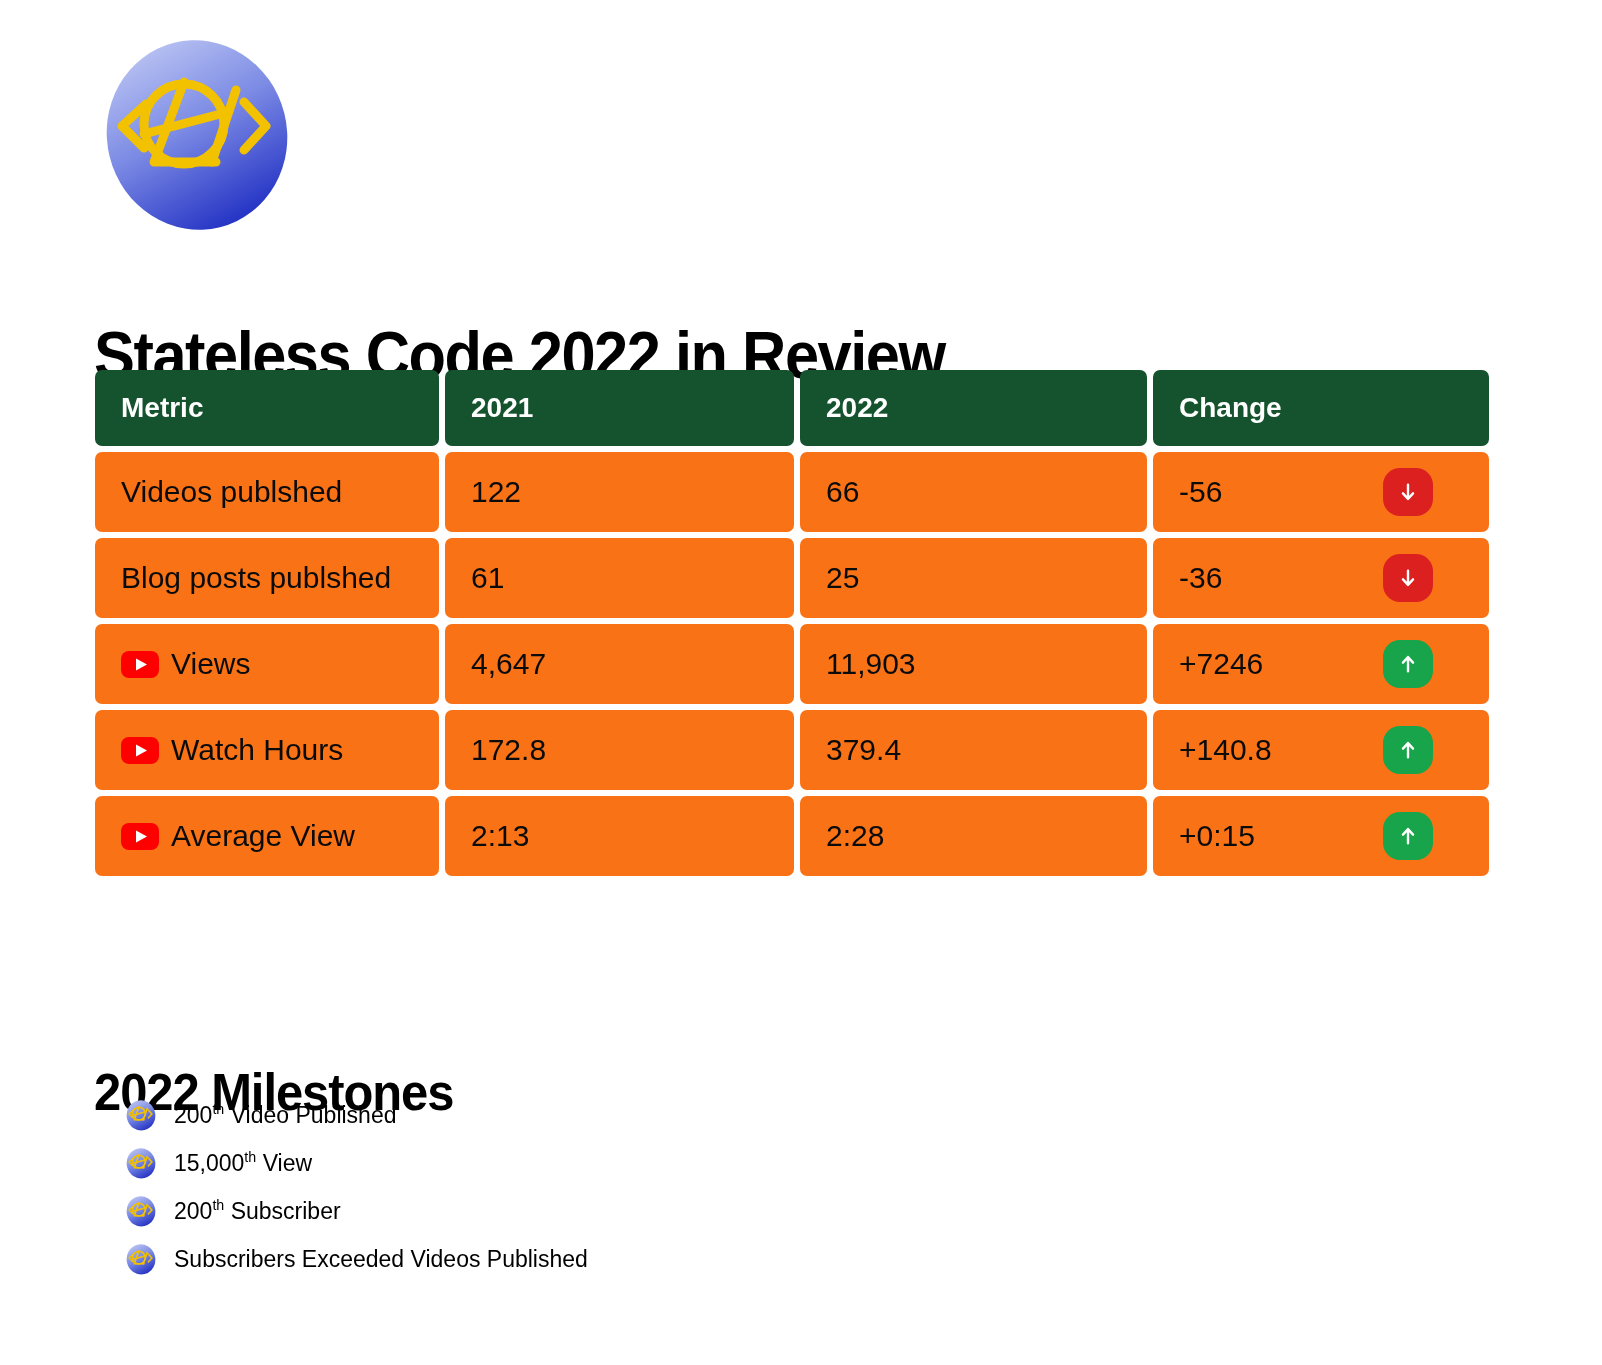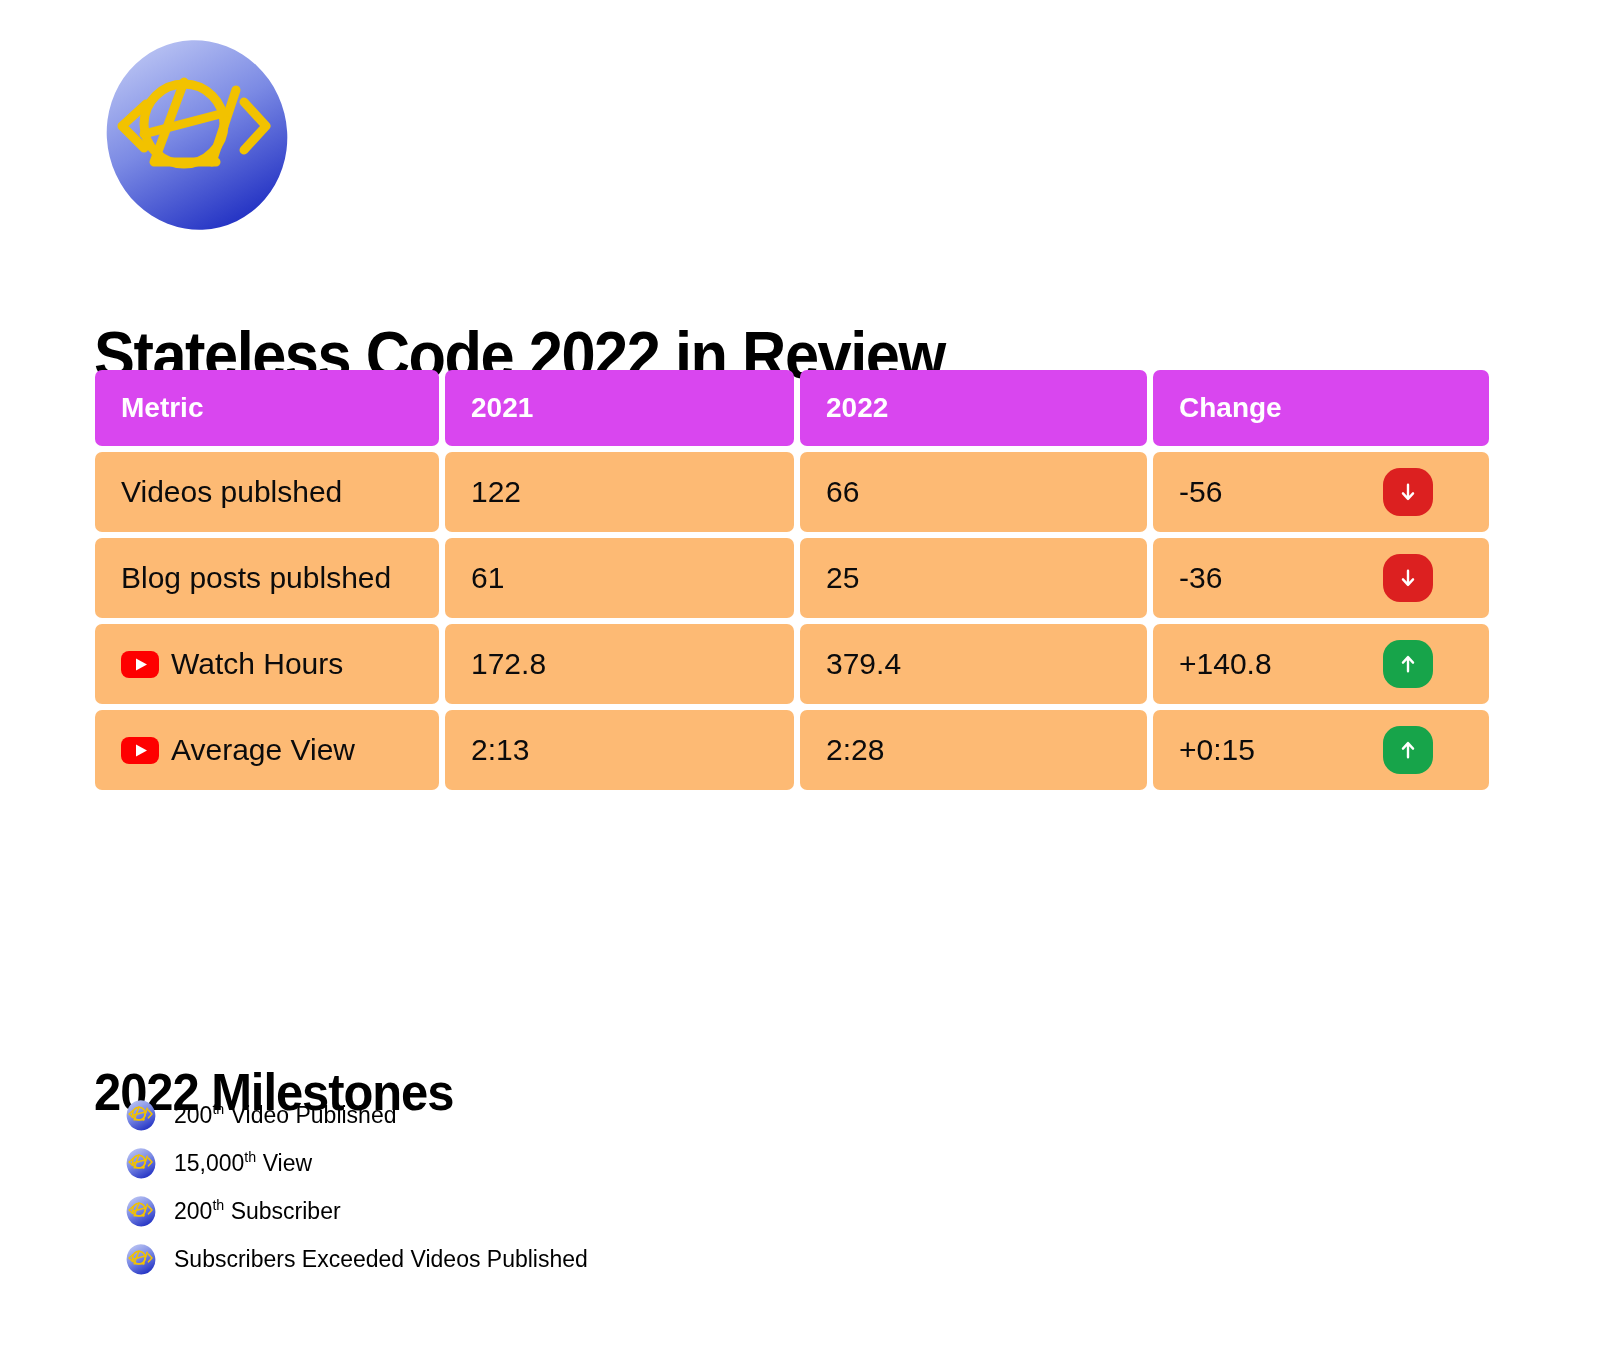--- a/index.html
+++ b/index.html
@@ -57,33 +57,33 @@
     display: flex;
     flex-direction: column;
     gap: 6px;
   }
   .trow {
     display: grid;
     grid-template-columns: 344px 349px 347px 336px;
     gap: 6px;
   }
   .hcell {
-    background: #d946ef;
+    background: #14532d;
     color: #ffffff;
     border-radius: 7px;
     height: 76px;
     display: flex;
     align-items: center;
     padding: 0 0 0 26px;
     font-size: 28px;
     font-weight: 700;
     box-sizing: border-box;
   }
   .dcell {
-    background: #fdba74;
+    background: #f97316;
     border-radius: 7px;
     height: 80px;
     display: flex;
     align-items: center;
     padding: 0 0 0 26px;
     font-size: 30px;
     font-weight: 400;
     color: #0b0b0c;
     box-sizing: border-box;
   }
@@ -221,20 +221,41 @@
       <div class="dcell change">
         <span>-36</span>
         <span class="badge down">
           <svg viewBox="0 0 24 24">
             <path d="M12 4 L12 18 M12 19.5 L6.5 13.5 M12 19.5 L17.5 13.5" stroke="#ffffff" stroke-width="2.6" fill="none" stroke-linecap="round" stroke-linejoin="round"></path>
           </svg>
         </span>
       </div>
     </div>
 
+    <div class="trow">
+      <div class="dcell">
+        <span class="metric-label">
+          <svg class="yt-icon" viewBox="0 0 38 27">
+            <rect x="0" y="0" width="38" height="27" rx="8" fill="#fe0000"></rect>
+            <polygon points="15,7.5 26,13.5 15,19.5" fill="#ffffff"></polygon>
+          </svg>
+          <span>Views</span>
+        </span>
+      </div>
+      <div class="dcell">4,647</div>
+      <div class="dcell">11,903</div>
+      <div class="dcell change">
+        <span>+7246</span>
+        <span class="badge up">
+          <svg viewBox="0 0 24 24">
+            <path d="M12 20 L12 6 M12 4.5 L6.5 10.5 M12 4.5 L17.5 10.5" stroke="#ffffff" stroke-width="2.6" fill="none" stroke-linecap="round" stroke-linejoin="round"></path>
+          </svg>
+        </span>
+      </div>
+    </div>
 
     <div class="trow">
       <div class="dcell">
         <span class="metric-label">
           <svg class="yt-icon" viewBox="0 0 38 27">
             <rect x="0" y="0" width="38" height="27" rx="8" fill="#fe0000"></rect>
             <polygon points="15,7.5 26,13.5 15,19.5" fill="#ffffff"></polygon>
           </svg>
           <span>Watch Hours</span>
         </span>

